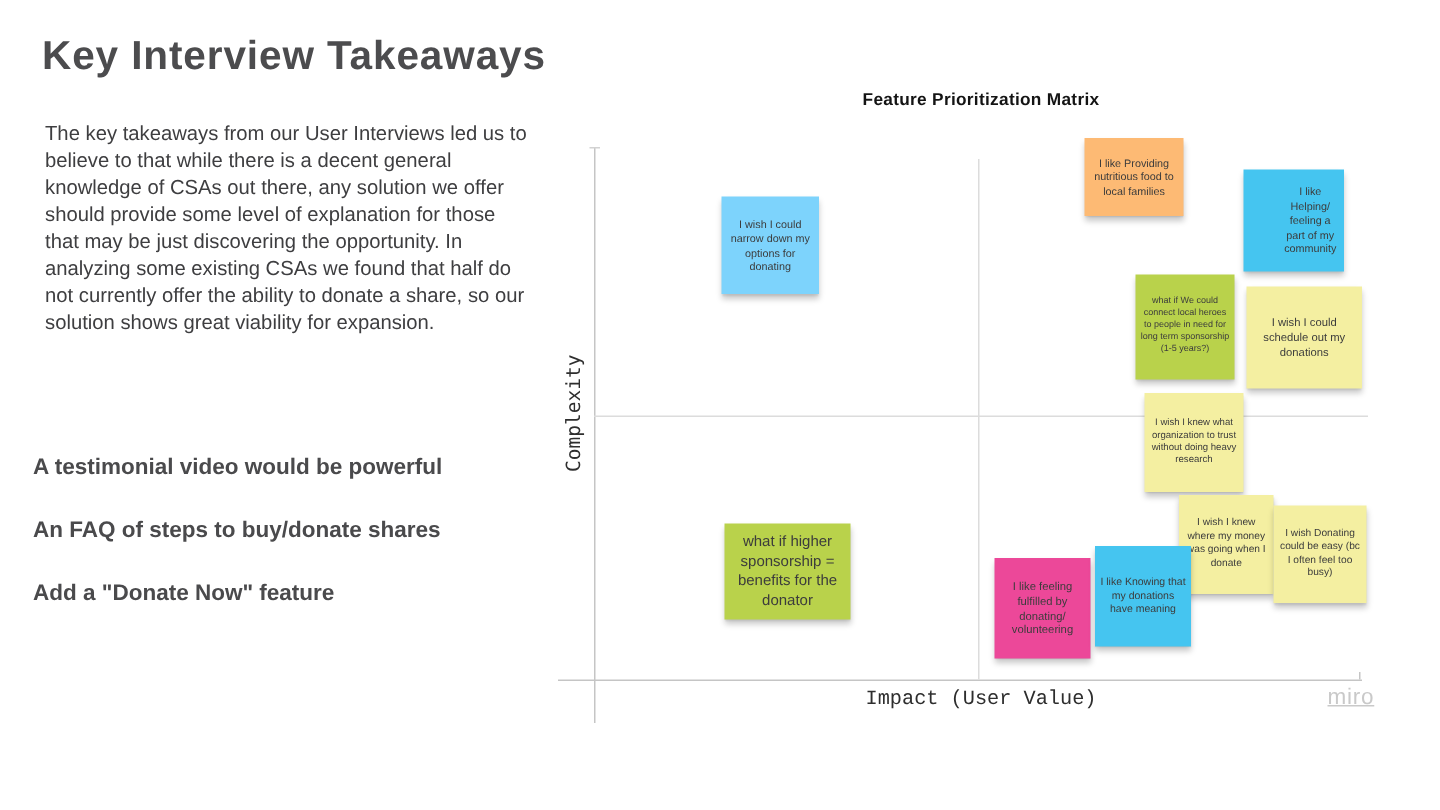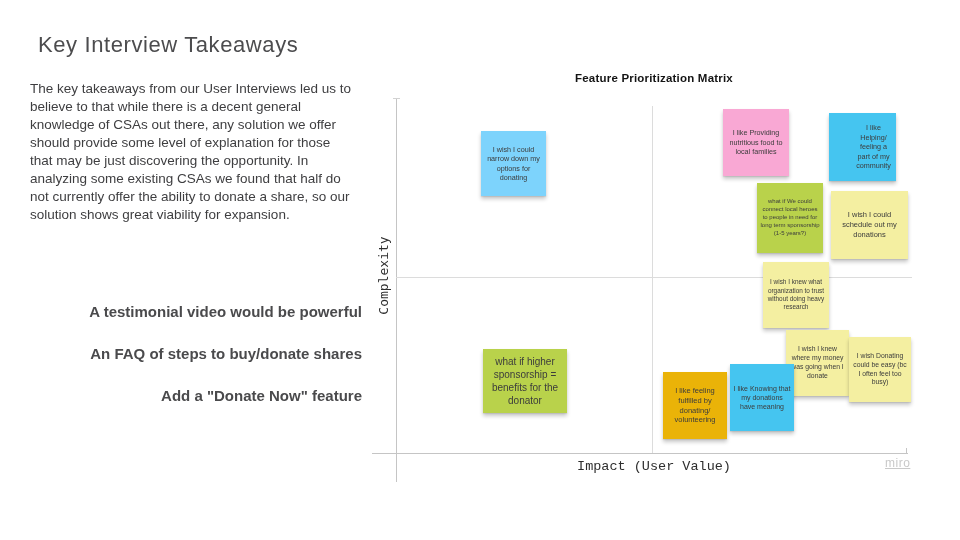--- a/index.html
+++ b/index.html
@@ -2,58 +2,58 @@
 <html><head>
 <meta charset="utf-8">
 <style>
   html,body{margin:0;padding:0;}
   body{
     width:960px;height:540px;position:relative;overflow:hidden;
     background:#ffffff;font-family:"Liberation Sans",sans-serif;
   }
   
   .slide-title{
-    position:absolute;left:28px;top:22px;margin:10px;
-    font-size:22px;font-weight:normal;letter-spacing:.6px;color:#4c4c4e;
+    position:absolute;left:28px;top:22px;margin:0;
+    font-size:27px;font-weight:bold;letter-spacing:.6px;color:#4c4c4e;
   }
   .intro{
     position:absolute;left:30px;top:80px;width:322px;margin:0;
     font-size:13.5px;line-height:1.33;color:#3e3e40;
   }
   .statements{
-    position:absolute;left:22px;top:303px;width:340px;text-align:right;
+    position:absolute;left:22px;top:303px;width:340px;text-align:left;
   }
   .statement{
     margin:0 0 23px 0;font-size:15px;font-weight:bold;line-height:1.25;color:#4a4a4c;
   }
   
   .chart-title{
     position:absolute;left:396px;top:61px;width:516px;text-align:center;
-    font-size:11.5px;font-weight:bold;letter-spacing:.2px;color:#141414;margin-top:11px;
+    font-size:11.5px;font-weight:bold;letter-spacing:.2px;color:#141414;
   }
   .axis{position:absolute;background:#c5c5c5;}
   .y-axis{left:396px;top:98px;width:1px;height:384px;}
   .y-axis-cap{left:393px;top:98px;width:7px;height:1px;background:#d2d2d2;}
   .x-axis{left:372px;top:453px;width:536px;height:1px;}
   .x-axis-tick{left:906px;top:448px;width:1px;height:5px;}
   .quad{position:absolute;background:#dcdcdc;}
   .quad-v{left:652px;top:106px;width:1px;height:347px;}
   .quad-h{left:396px;top:277px;width:516px;height:1px;}
   .y-label{
     position:absolute;left:323px;top:268px;width:120px;text-align:center;
     font-family:"DejaVu Sans Mono",monospace;font-size:13px;color:#2e2e2e;
     transform:rotate(-90deg);
   }
   .x-label{
     position:absolute;left:396px;top:459px;width:516px;text-align:center;
     font-family:Liberation Mono, monospace;font-size:13.5px;color:#2e2e2e;
   }
   .watermark{
     position:absolute;left:885px;top:456px;
-    font-size:12px;color:#c9c9c9;letter-spacing:.5px;text-decoration:underline;
+    font-size:15px;color:#c9c9c9;letter-spacing:.5px;text-decoration:underline;
   }
   
   .note{
     position:absolute;box-sizing:border-box;padding:4px 3px;
     display:flex;align-items:center;justify-content:center;text-align:center;
     color:#3c3c3c;line-height:1.32;
     box-shadow:0 3px 4px rgba(0,0,0,.22),0 1px 1px rgba(0,0,0,.08);
   }
 </style>
 </head>
@@ -78,24 +78,24 @@
   <div class="axis x-axis-tick"></div>
   <div class="quad quad-v"></div>
   <div class="quad quad-h"></div>
 
   <div class="y-label">Complexity</div>
   <div class="x-label">Impact (User Value)</div>
   <div class="watermark">miro</div>
 
   <div id="notes-layer">
       <div class="note" style="left: 481px; top: 131px; width: 65px; height: 65px; font-size: 7.2px; background: #7dd3fc;">I wish I could narrow down my options for donating</div>
-      <div class="note" style="left: 723px; top: 109px; width: 66px; height: 67px; font-size: 7.2px; background: #f9a8d4;">I like Providing nutritious food to local families</div>
+      <div class="note" style="left: 723px; top: 92px; width: 66px; height: 52px; font-size: 7.2px; background: #fdba74;">I like Providing nutritious food to local families</div>
       <div class="note" style="left: 829px; top: 113px; width: 67px; height: 68px; font-size: 7.2px; background: rgb(69, 197, 240); padding-left: 25px;">I like Helping/ feeling a part of my community</div>
       <div class="note" style="left: 757px; top: 183px; width: 66px; height: 70px; font-size: 6px; background: rgb(185, 210, 75);">what if We could connect local heroes to people in need for long term sponsorship (1-5 years?)</div>
       <div class="note" style="left: 831px; top: 191px; width: 77px; height: 68px; font-size: 7.5px; background: rgb(244, 239, 161);">I wish I could schedule out my donations</div>
       <div class="note" style="left: 763px; top: 262px; width: 66px; height: 66px; font-size: 6.4px; background: rgb(244, 239, 161);">I wish I knew what organization to trust without doing heavy research</div>
       <div class="note" style="left: 786px; top: 330px; width: 63px; height: 66px; font-size: 6.8px; background: rgb(244, 239, 161);">I wish I knew where my money was going when I donate</div>
       <div class="note" style="left: 849px; top: 337px; width: 62px; height: 65px; font-size: 6.8px; background: rgb(244, 239, 161);">I wish Donating could be easy (bc I often feel too busy)</div>
-      <div class="note" style="left: 663px; top: 372px; width: 64px; height: 67px; font-size: 7.5px; background: #eab308;">I like feeling fulfilled by donating/ volunteering</div>
+      <div class="note" style="left: 663px; top: 372px; width: 64px; height: 67px; font-size: 7.5px; background: #ec4899;">I like feeling fulfilled by donating/ volunteering</div>
       <div class="note" style="left: 730px; top: 364px; width: 64px; height: 67px; font-size: 7px; background: rgb(69, 197, 240);">I like Knowing that my donations have meaning</div>
       <div class="note" style="left: 483px; top: 349px; width: 84px; height: 64px; font-size: 10px; background: rgb(185, 210, 75);">what if higher sponsorship = benefits for the donator</div>
     </div>
 </div>
 
 </body></html>

